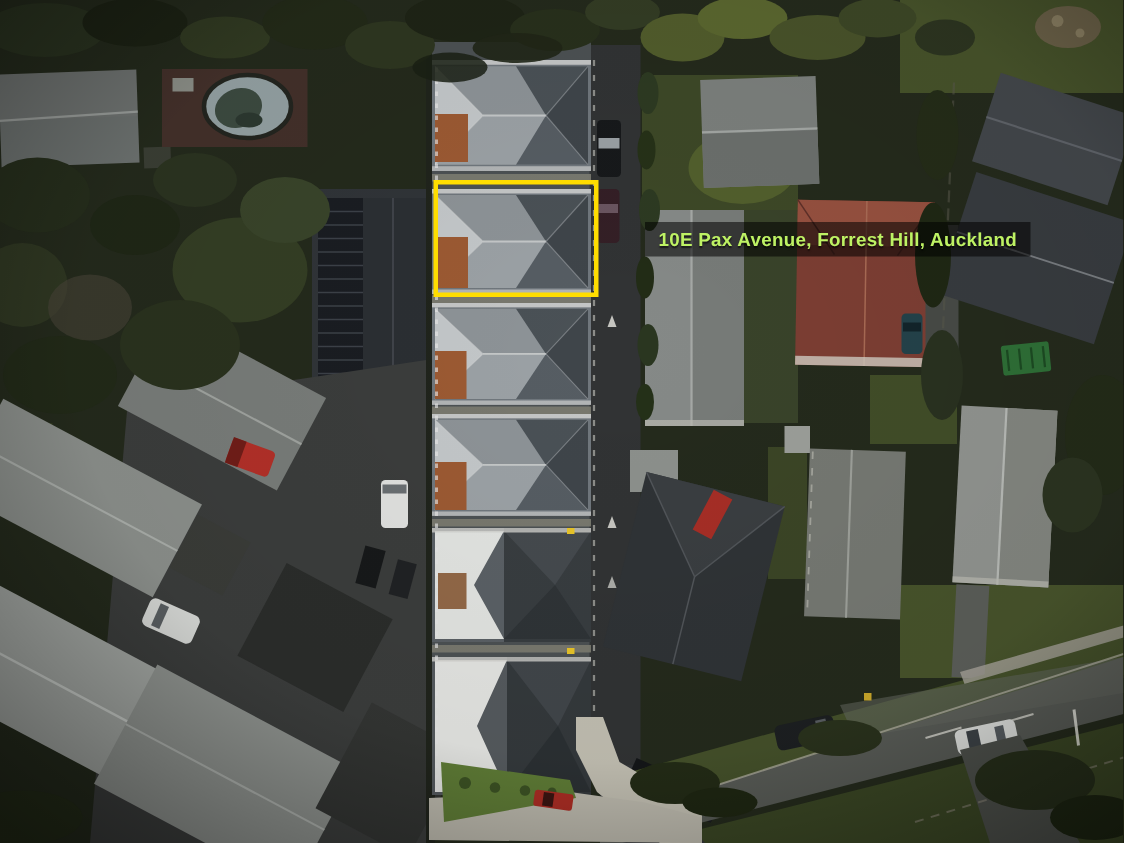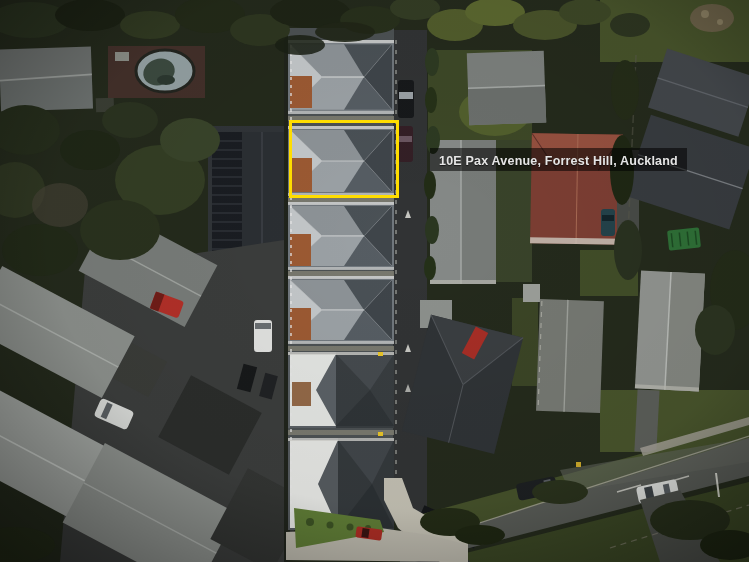--- a/index.html
+++ b/index.html
@@ -328,15 +328,15 @@
     <ellipse cx="300" cy="45" rx="25" ry="10" fill="#1a2014" opacity=".85"></ellipse>
     <ellipse cx="345" cy="32" rx="30" ry="10" fill="#202617" opacity=".9"></ellipse>
   </g>
 
   <rect x="0" y="0" width="749" height="562" fill="url(#vig)"></rect>
 </svg>
 
   <div class="highlight-box" style="border-color: rgb(255, 221, 0);"></div>
 
   <div class="addr-bar" style="background-color: rgba(0, 0, 0, 0.55);">
-    <span style="color: #e5e5e5; margin-top: 28px;">10E Pax Avenue, Forrest Hill, Auckland</span>
+    <span style="color: #bef264; margin-top: 28px;">10E Pax Avenue, Forrest Hill, Auckland</span>
   </div>
 </div>
 
 </body></html>

